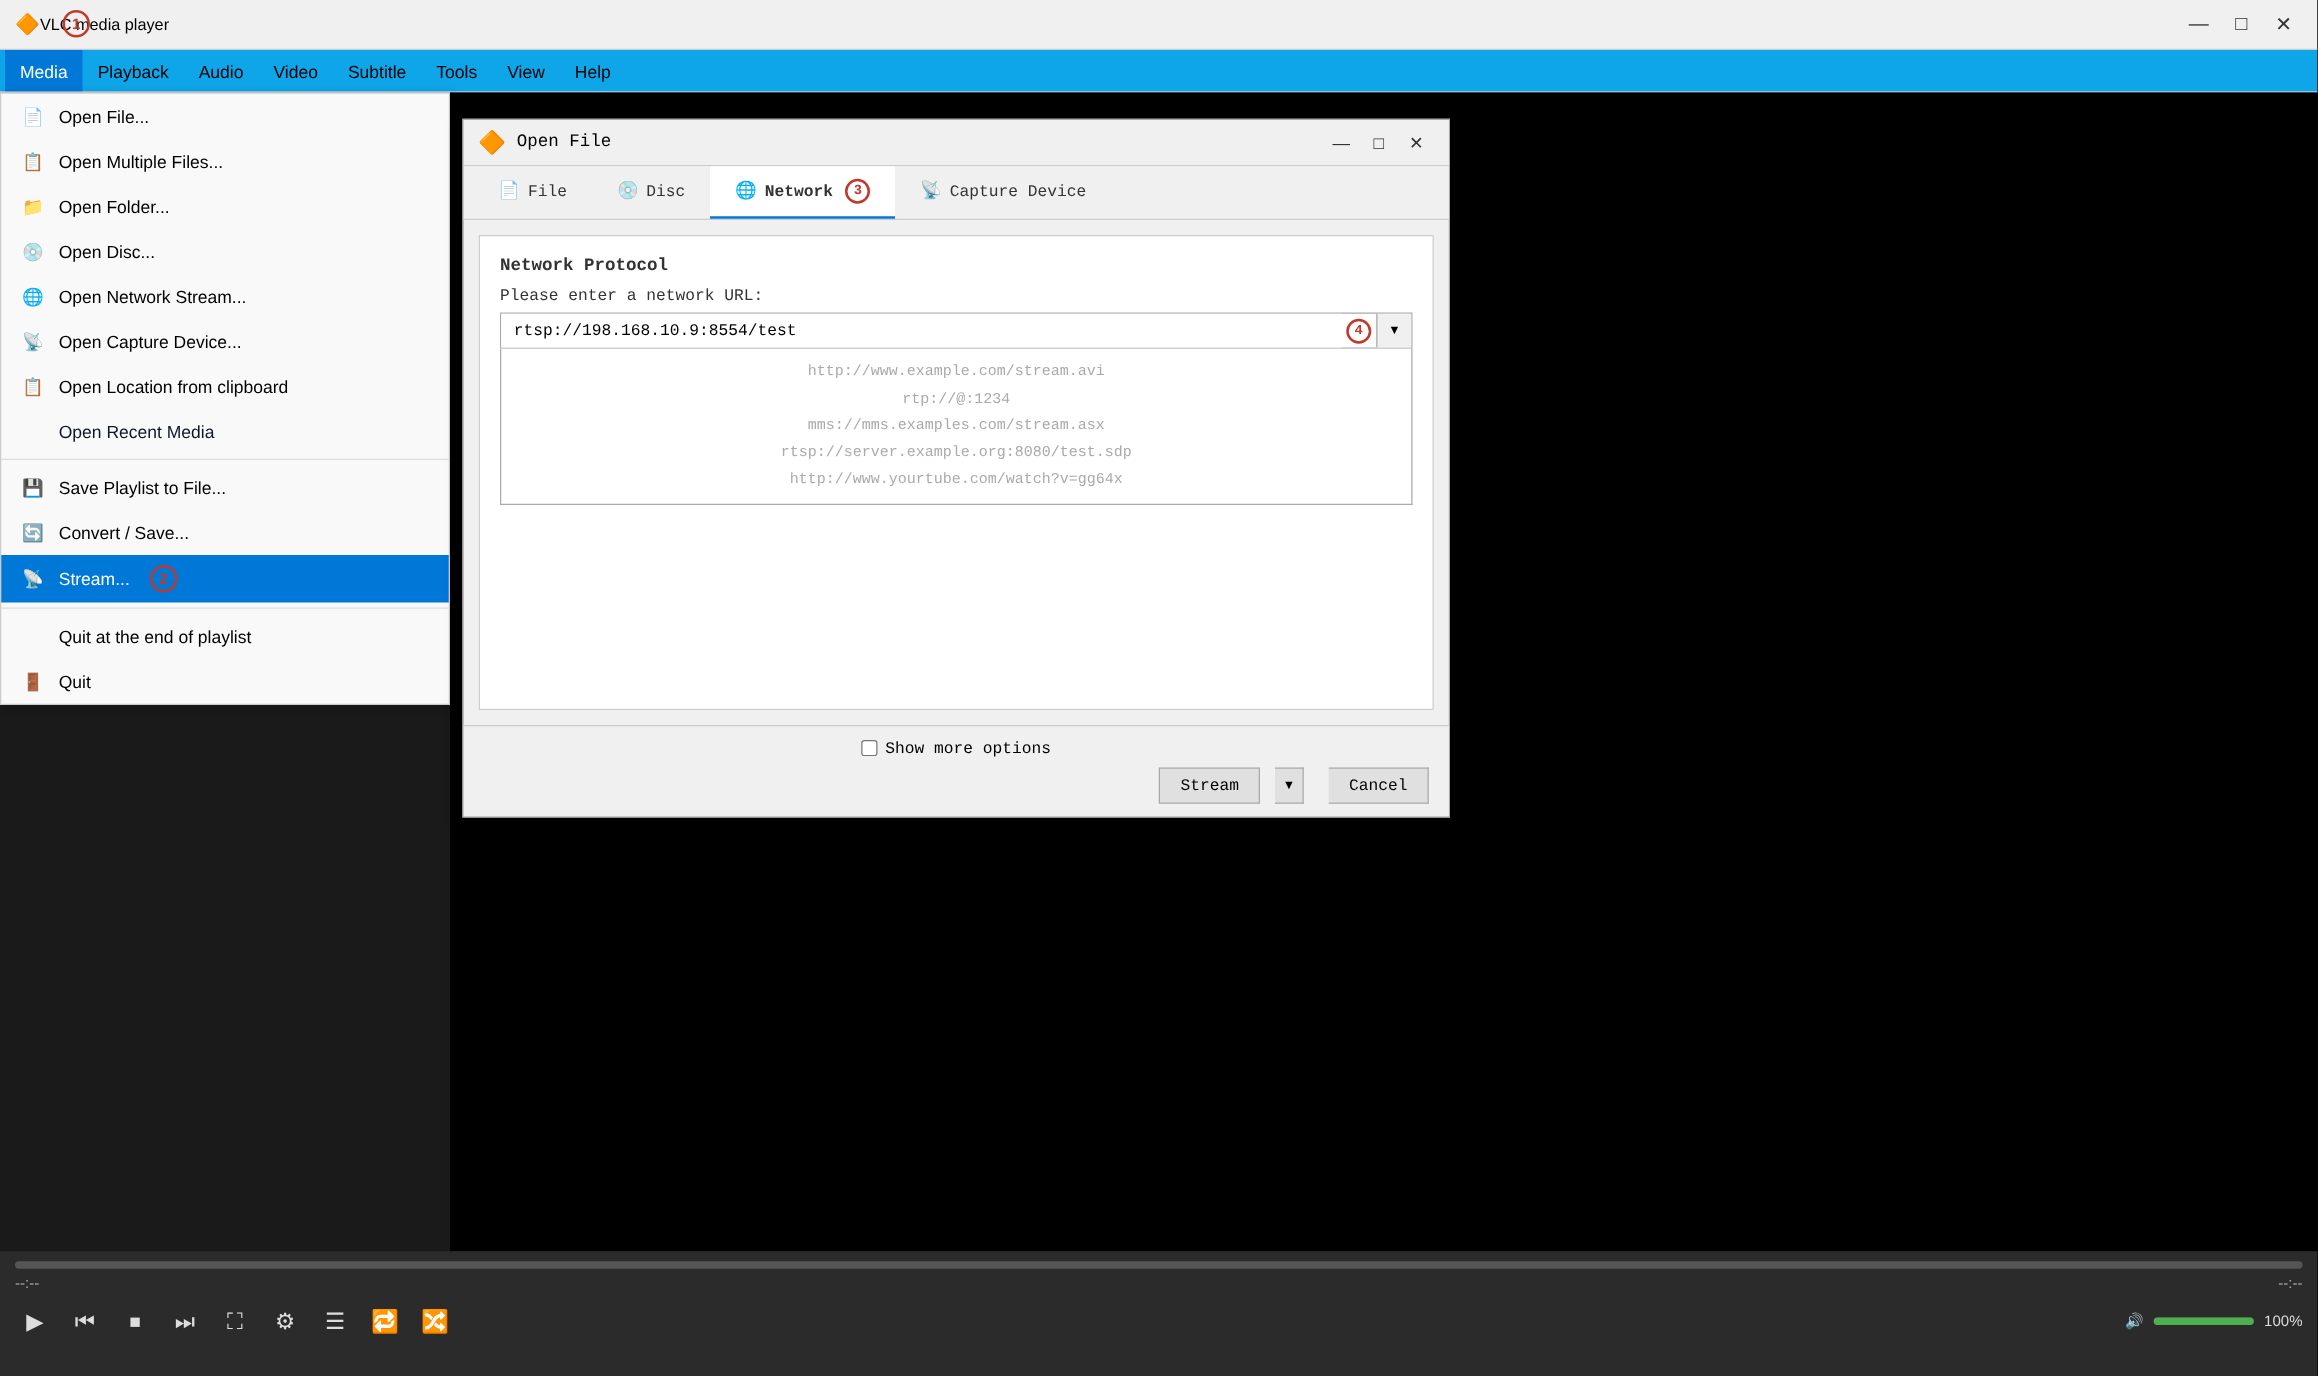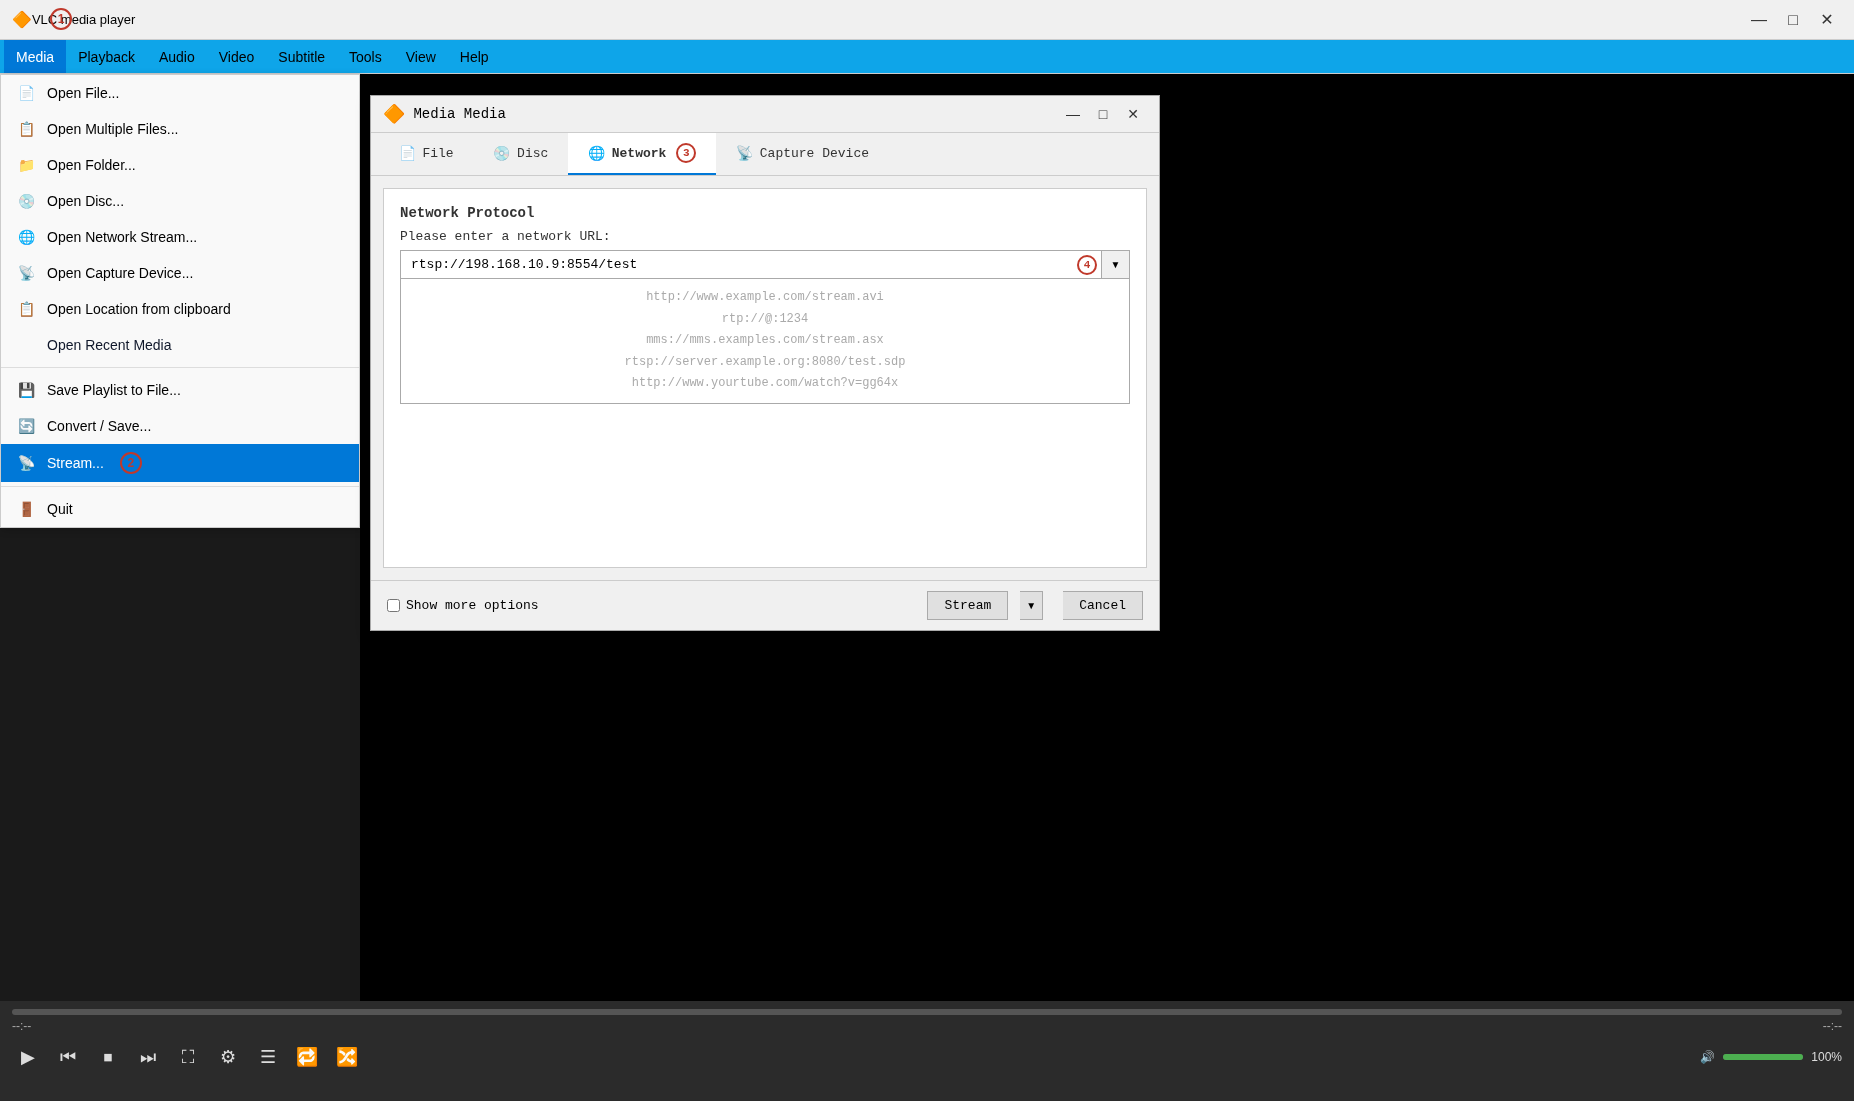--- a/index.html
+++ b/index.html
@@ -341,20 +341,21 @@
     }
 
     
     .dialog-footer {
       display: flex;
       align-items: center;
       padding: 10px 16px;
       gap: 8px;
       background: #f0f0f0;
       border-top: 1px solid #ccc;
+      flex-direction: column;
     }
     .show-options-check {
       display: flex;
       align-items: center;
       gap: 6px;
       font-family: 'Courier New', monospace;
       font-size: 13px;
     }
     .dialog-footer-btns {
       margin-left: auto;
@@ -478,20 +479,24 @@
     <div class="dropdown-item">
       <span class="item-icon icon-convert"></span>
       <span>Convert / Save...</span>
     </div>
     <div class="dropdown-item highlighted">
       <span class="item-icon icon-stream"></span>
       <span>Stream...</span>
       <span class="badge-circle" style="border-color:#c0392b; color:#c0392b; margin-left:6px; background: transparent;">2</span>
     </div>
     <hr class="dropdown-divider">
+    <div class="dropdown-item">
+      <span class="item-icon"></span>
+      <span>Quit at the end of playlist</span>
+    </div>
     <div class="dropdown-item">
       <span class="item-icon icon-quit"></span>
       <span>Quit</span>
     </div>
   </div>
 
   <div class="player-area"></div>
 
   <div class="bottom-bar">
     <div class="seek-bar">
@@ -517,21 +522,21 @@
           <div class="volume-fill"></div>
         </div>
         <span>100%</span>
       </div>
     </div>
   </div>
 
   <div class="dialog-overlay">
     <div class="dialog-title-bar">
       <span class="dialog-title-icon">🔶</span>
-      <span class="dialog-title-text">Media Media</span>
+      <span class="dialog-title-text">Open File</span>
       <div class="dialog-controls">
         <button class="dialog-btn">—</button>
         <button class="dialog-btn">□</button>
         <button class="dialog-btn close">✕</button>
       </div>
     </div>
 
     <div class="dialog-tabs">
       <div class="dialog-tab">
         <span class="tab-icon">📄</span>

